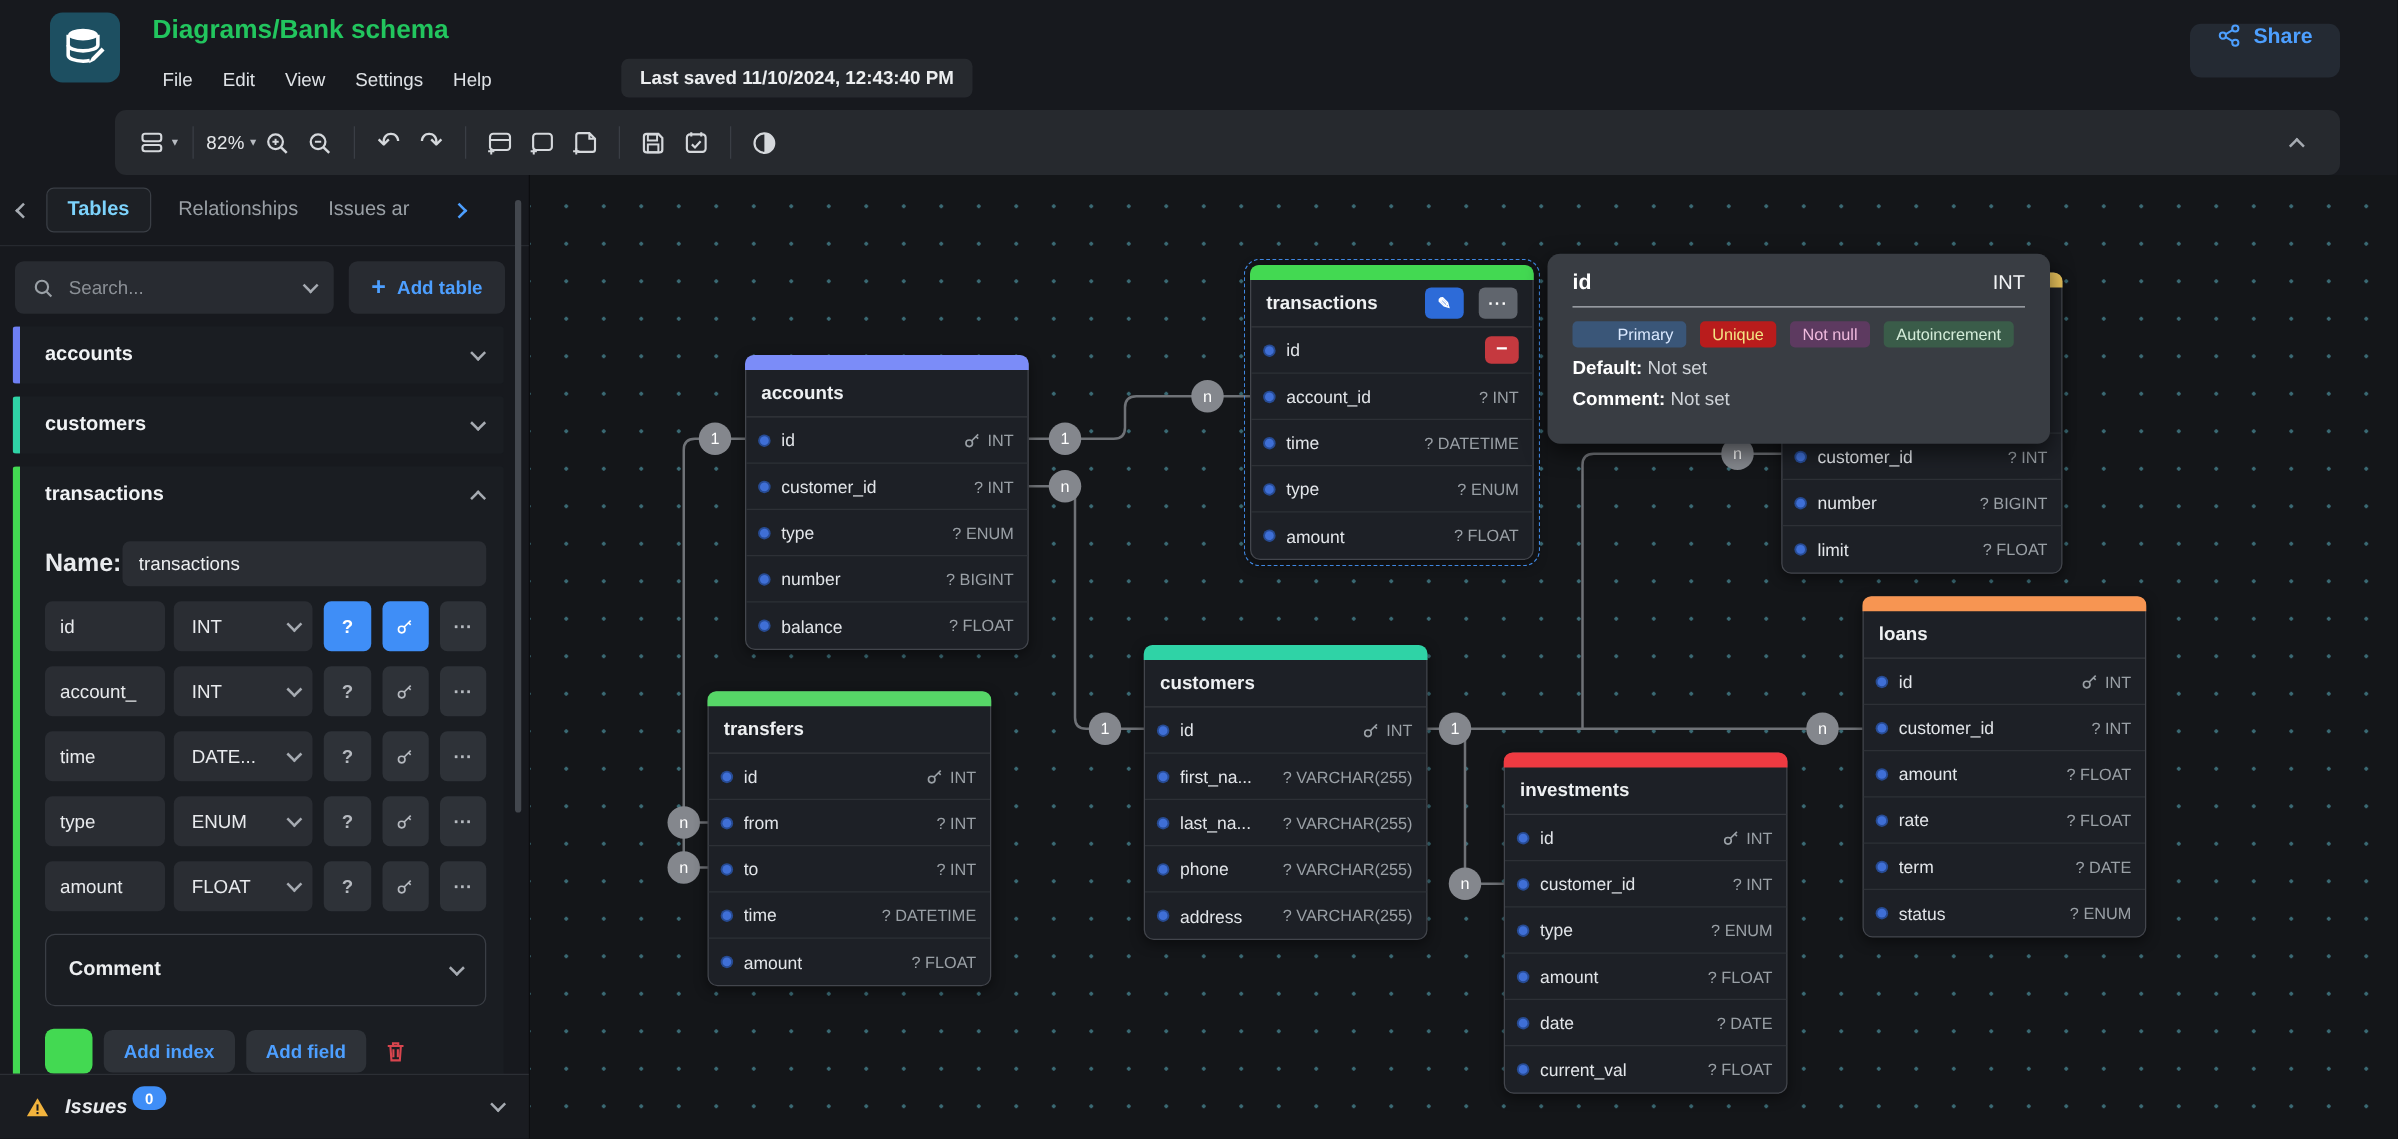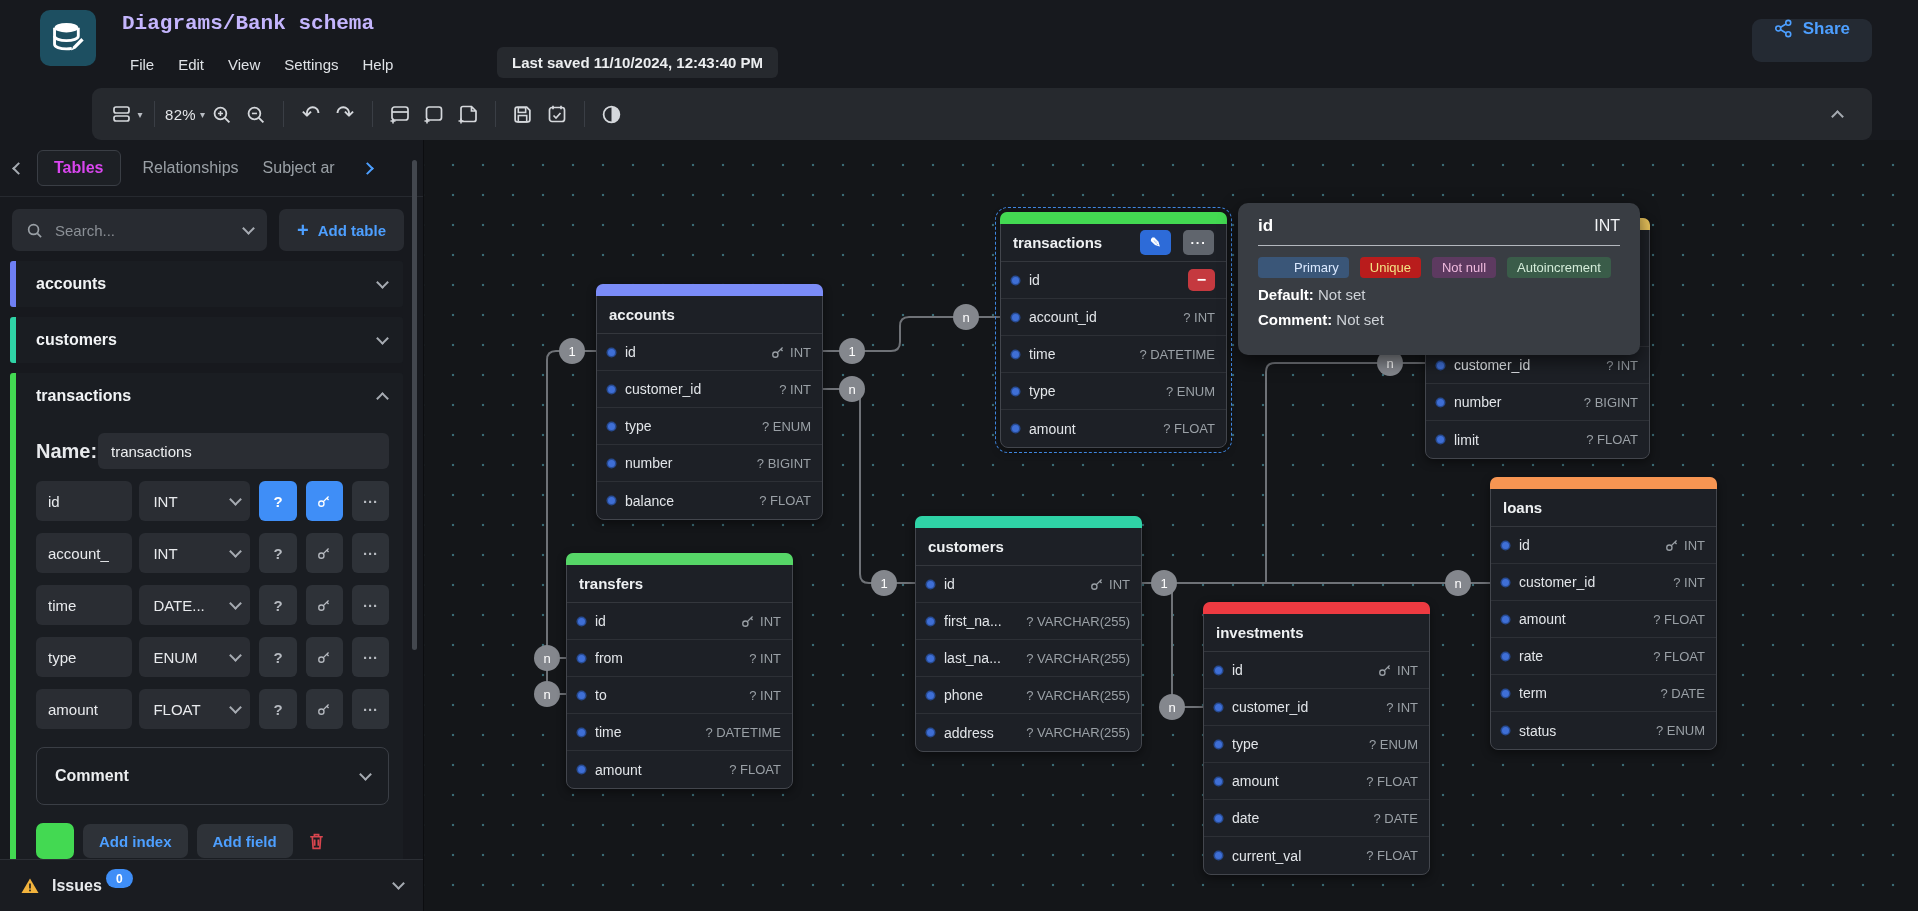--- a/index.html
+++ b/index.html
@@ -1,37 +1,37 @@
 <!DOCTYPE html>
 <html><head>
 <meta charset="utf-8">
 <style>
   html,body{margin:0;padding:0;background:#101114;font-family:"Liberation Sans",sans-serif;}
   #app{position:relative;width:1918px;height:911px;background:#17191e;overflow:hidden;color:#e8eaed;}
   
   #header{position:absolute;left:0;top:0;width:100%;height:88px;background:#17191e;z-index:10;}
   #logo{position:absolute;left:40px;top:10px;width:56px;height:56px;border-radius:10px;background:#1d4f61;display:flex;align-items:center;justify-content:center;}
-  #app-title{position:absolute;left:122px;top:12px;font-size:21px;font-weight:bold;color:#c4b5fd;font-family:Liberation Mono, monospace;}
+  #app-title{position:absolute;left:122px;top:12px;font-size:21px;font-weight:bold;color:#22c55e;}
   #menubar{position:absolute;left:118px;top:52px;display:flex;gap:0;}
   .menu-item{padding:4px 12px;font-size:15px;color:#dfe2e6;border-radius:5px;cursor:default;}
   #last-saved{position:absolute;left:497px;top:47px;background:#26292e;border-radius:6px;padding:7px 15px;font-size:15px;font-weight:bold;color:#eceef0;}
   #share-btn{position:absolute;right:46px;top:19px;height:43px;background:#242a33;border-radius:9px;display:flex;align-items:flex-start;gap:10px;padding:0 22px;color:#4d9fff;font-size:17px;font-weight:bold;}
   
   #toolbar{position:absolute;left:92px;top:88px;width:1780px;height:52px;background:#26292e;border-radius:9px;display:flex;align-items:center;padding:0 18px;z-index:10;box-sizing:border-box;}
   .tb-btn{display:flex;align-items:center;justify-content:center;min-width:34px;height:34px;border-radius:6px;color:#d5d8dc;}
   .tb-divider{width:1px;height:26px;background:#3a3e45;margin:0 10px;}
   #zoom-level{font-size:15px;color:#e4e6e9;letter-spacing:.3px;}
   .caret{font-size:10px;color:#b7bbc1;margin-left:4px;}
   .uglyph{font-size:22px;line-height:1;color:#d5d8dc;}
   #toolbar-collapse{margin-left:auto;}
   
   #sidebar{position:absolute;left:0;top:140px;width:424px;height:771px;background:#17191e;z-index:6;border-right:1px solid #0c0d10;box-sizing:border-box;}
   #tabbar{height:56px;display:flex;align-items:center;border-bottom:1px solid #26292f;padding:0 6px;position:relative;}
   .tab{font-size:16px;color:#9aa0a6;padding:8px 12px;white-space:nowrap;}
-  .tab.active{color:#d946ef;font-weight:bold;border:1px solid #3a3e45;border-radius:6px;background:#1d2025;padding:8px 16px;margin:0 10px;}
+  .tab.active{color:#7dd3fc;font-weight:bold;border:1px solid #3a3e45;border-radius:6px;background:#1d2025;padding:8px 16px;margin:0 10px;}
   #tab-overflow{overflow:hidden;white-space:nowrap;width:86px;}
   #search-row{display:flex;gap:12px;margin:12px 12px 4px 12px;}
   #search-box{flex:0 0 255px;height:42px;background:#282b31;border-radius:7px;display:flex;align-items:center;padding:0 14px;gap:12px;box-sizing:border-box;}
   #search-box .ph{color:#8b9096;font-size:15px;flex:1;}
   #add-table-btn{height:42px;background:#282b31;border-radius:7px;display:flex;align-items:center;gap:9px;padding:0 18px;color:#4d9fff;font-size:15px;font-weight:bold;}
   #add-table-btn .plus{font-size:20px;font-weight:bold;}
   #tables-list{margin:10px 20px 0 10px;}
   .acc-card{border-left:6px solid #888;background:#1a1d22;border-radius:3px;margin-bottom:10px;}
   .acc-head{height:46px;display:flex;align-items:center;padding:0 16px 0 20px;}
   .acc-name{font-size:16px;font-weight:bold;color:#f1f3f5;flex:1;}
@@ -46,21 +46,21 @@
   .f-type .chev{margin-left:auto;}
   .sq-btn{width:38px;height:40px;background:#2e3238;border-radius:6px;display:flex;align-items:center;justify-content:center;color:#b6bac0;font-size:15px;font-weight:bold;margin-left:2px;}
   .sq-btn.active{background:#3f8ef7;color:#fff;}
   #comment-box{margin-top:18px;border:1px solid #3a3e45;border-radius:8px;height:56px;display:flex;align-items:center;padding:0 18px;color:#eceef0;font-size:16px;font-weight:bold;}
   #comment-box .chev{margin-left:auto;}
   #detail-actions{display:flex;align-items:center;margin-top:18px;gap:9px;}
   #color-swatch{width:38px;height:36px;border-radius:7px;}
   .action-btn{height:34px;background:#2e3238;border-radius:7px;display:flex;align-items:center;padding:0 16px;color:#4d9fff;font-size:15px;font-weight:bold;}
   #delete-table-btn{margin-left:4px;color:#d8454e;display:flex;align-items:center;}
   #sidebar-footer{position:absolute;left:0;bottom:0;width:100%;height:52px;background:#1a1c21;border-top:1px solid #2c2f35;display:flex;align-items:center;padding:0 20px;box-sizing:border-box;z-index:7;}
-  #issues-label{font-size:16px;font-weight:bold;margin-left:12px;}
+  #issues-label{font-size:16px;font-weight:bold;margin-left:12px;font-style:italic;}
   #issues-badge{min-width:19px;height:19px;border-radius:10px;background:#3f8ef7;color:#fff;font-size:12px;font-weight:bold;display:flex;align-items:center;justify-content:center;margin:-14px 0 0 4px;padding:0 4px;}
   #scrollbar-thumb{position:absolute;right:6px;top:20px;width:5px;height:490px;background:#43474e;border-radius:3px;}
   
   #canvas{position:absolute;left:424px;top:140px;right:0;bottom:0;background-color:#141619;background-image:radial-gradient(circle,#3a6a74 1.3px,transparent 1.6px);background-size:30px 30px;background-position:14px 10px;z-index:0;}
   #wires{position:absolute;left:0;top:0;width:1918px;height:911px;z-index:1;pointer-events:none;}
   .ctable{position:absolute;width:227px;background:#1d2026;border:1px solid #43464d;border-radius:8px;z-index:2;box-shadow:0 3px 10px rgba(0,0,0,.45);box-sizing:border-box;}
   .ctable.selected{outline:1.5px dashed #3f86e0;outline-offset:4px;}
   .strip{height:12px;border-radius:7px 7px 0 0;margin:-1px -1px 0 -1px;}
   .ctitle{height:37px;display:flex;align-items:center;gap:6px;padding:0 12px;font-size:15px;font-weight:bold;color:#eef0f2;border-bottom:1px solid #34373d;}
   .crow{height:37px;display:flex;align-items:center;padding:0 11px;border-bottom:1px solid #2d3036;font-size:14px;color:#e2e5e9;box-sizing:border-box;}
@@ -488,21 +488,21 @@
     <div class="tb-btn" id="toolbar-collapse">
         <span class="chev up"></span>
       </div>
   </div>
 
   <div id="sidebar">
     <div id="tabbar">
       <span class="chev left" style="margin:0 4px 0 8px"></span>
       <span class="tab active">Tables</span>
       <span class="tab">Relationships</span>
-      <span class="tab" id="tab-overflow">Subject ar</span>
+      <span class="tab" id="tab-overflow">Issues ar</span>
       <span class="chev right blue" style="margin-left:2px"></span>
     </div>
     <div id="search-row">
       <div id="search-box">
         <svg width="17" height="17" viewBox="0 0 18 18">
             <circle cx="8" cy="8" r="5.2" fill="none" stroke="#9aa0a6" stroke-width="1.8"></circle>
             <path d="M12 12l4 4" stroke="#9aa0a6" stroke-width="1.8"></path>
           </svg>
         <span class="ph">Search...</span>
         <span class="chev down"></span>

